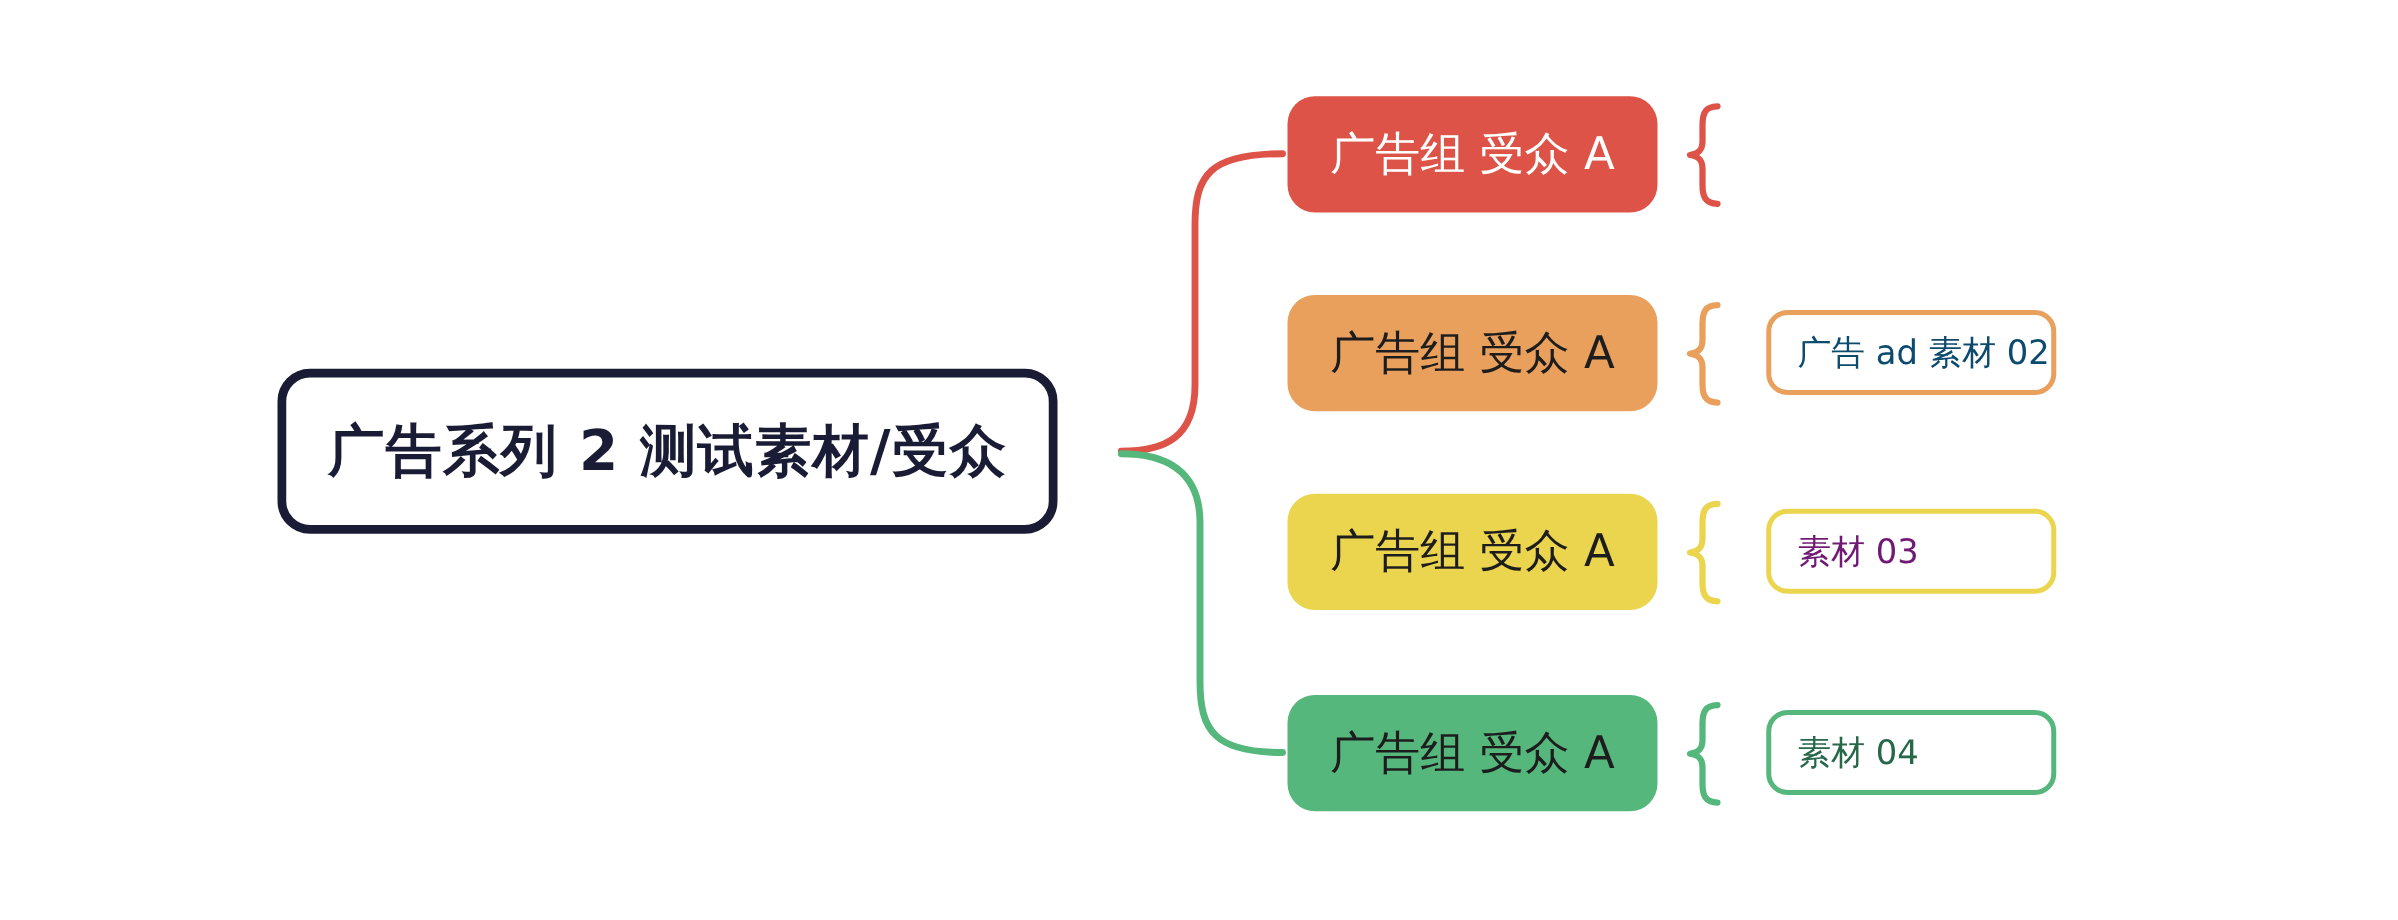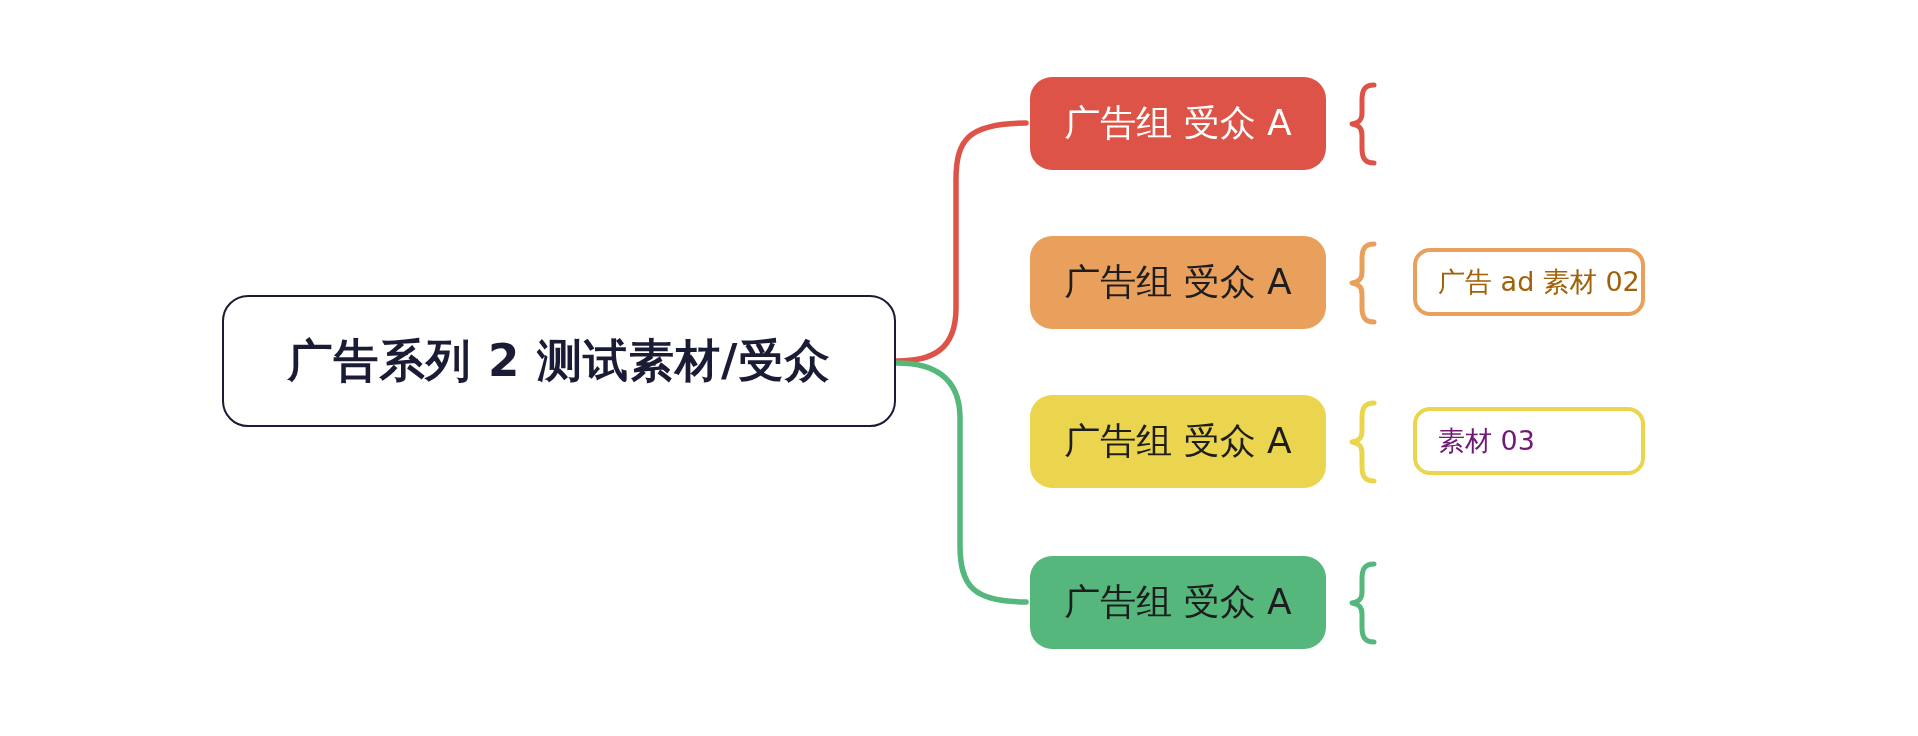--- a/index.html
+++ b/index.html
@@ -17,24 +17,24 @@
     width: 1918px; height: 736px;
   }
   .connectors path {
     fill: none;
     stroke-width: 5.5;
     stroke-linecap: round;
   }
   .root-node {
     position: absolute;
     left: 222px; top: 295px;
-    width: 674px; height: 132px;
+    width: 624px; height: 132px;
     box-sizing: border-box;
     background: #ffffff;
-    border: 2px solid #15803d;
+    border: 7px solid #15803d;
     border-radius: 26px;
     display: flex;
     align-items: center;
     justify-content: center;
   }
   .root-node span {
     font-size: 45px;
     font-weight: bold;
     letter-spacing: 1px;
     white-space: nowrap;
@@ -108,34 +108,37 @@
   <svg class="brace b1" viewBox="0 0 36 86">
     <path d="M 30,4 C 20,4 18,10 18,19 L 18,32 C 18,39 15,42 8,43 C 15,44 18,47 18,54 L 18,67 C 18,76 20,82 30,82" style="stroke: rgb(222, 83, 71);"></path>
   </svg>
 
   <div class="group-node r2" style="background-color: rgb(233, 160, 92); color: rgb(29, 29, 30);">
     <span>广告组 受众 A</span>
   </div>
   <svg class="brace b2" viewBox="0 0 36 86">
     <path d="M 30,4 C 20,4 18,10 18,19 L 18,32 C 18,39 15,42 8,43 C 15,44 18,47 18,54 L 18,67 C 18,76 20,82 30,82" style="stroke: rgb(233, 160, 92);"></path>
   </svg>
-  <div class="leaf-node l2" style="border-color: rgb(233, 160, 92); color: #a16207;">
+  <div class="leaf-node l2" style="border-color: rgb(233, 160, 92); color: #0c4a6e;">
     <span>广告 ad 素材 02</span>
   </div>
 
   <div class="group-node r3" style="background-color: rgb(235, 213, 78); color: rgb(29, 29, 30);">
     <span>广告组 受众 A</span>
   </div>
   <svg class="brace b3" viewBox="0 0 36 86">
     <path d="M 30,4 C 20,4 18,10 18,19 L 18,32 C 18,39 15,42 8,43 C 15,44 18,47 18,54 L 18,67 C 18,76 20,82 30,82" style="stroke: rgb(235, 213, 78);"></path>
   </svg>
   <div class="leaf-node l3" style="border-color: rgb(235, 213, 78); color: #701a75;">
     <span>素材 03</span>
   </div>
 
   <div class="group-node r4" style="background-color: rgb(85, 183, 124); color: rgb(29, 29, 30);">
     <span>广告组 受众 A</span>
   </div>
   <svg class="brace b4" viewBox="0 0 36 86">
     <path d="M 30,4 C 20,4 18,10 18,19 L 18,32 C 18,39 15,42 8,43 C 15,44 18,47 18,54 L 18,67 C 18,76 20,82 30,82" style="stroke: rgb(85, 183, 124);"></path>
   </svg>
+  <div class="leaf-node l4" style="border-color: rgb(85, 183, 124); color: rgb(39, 104, 74);">
+    <span>素材 04</span>
+  </div>
 
 </div>
 
 </body></html>

